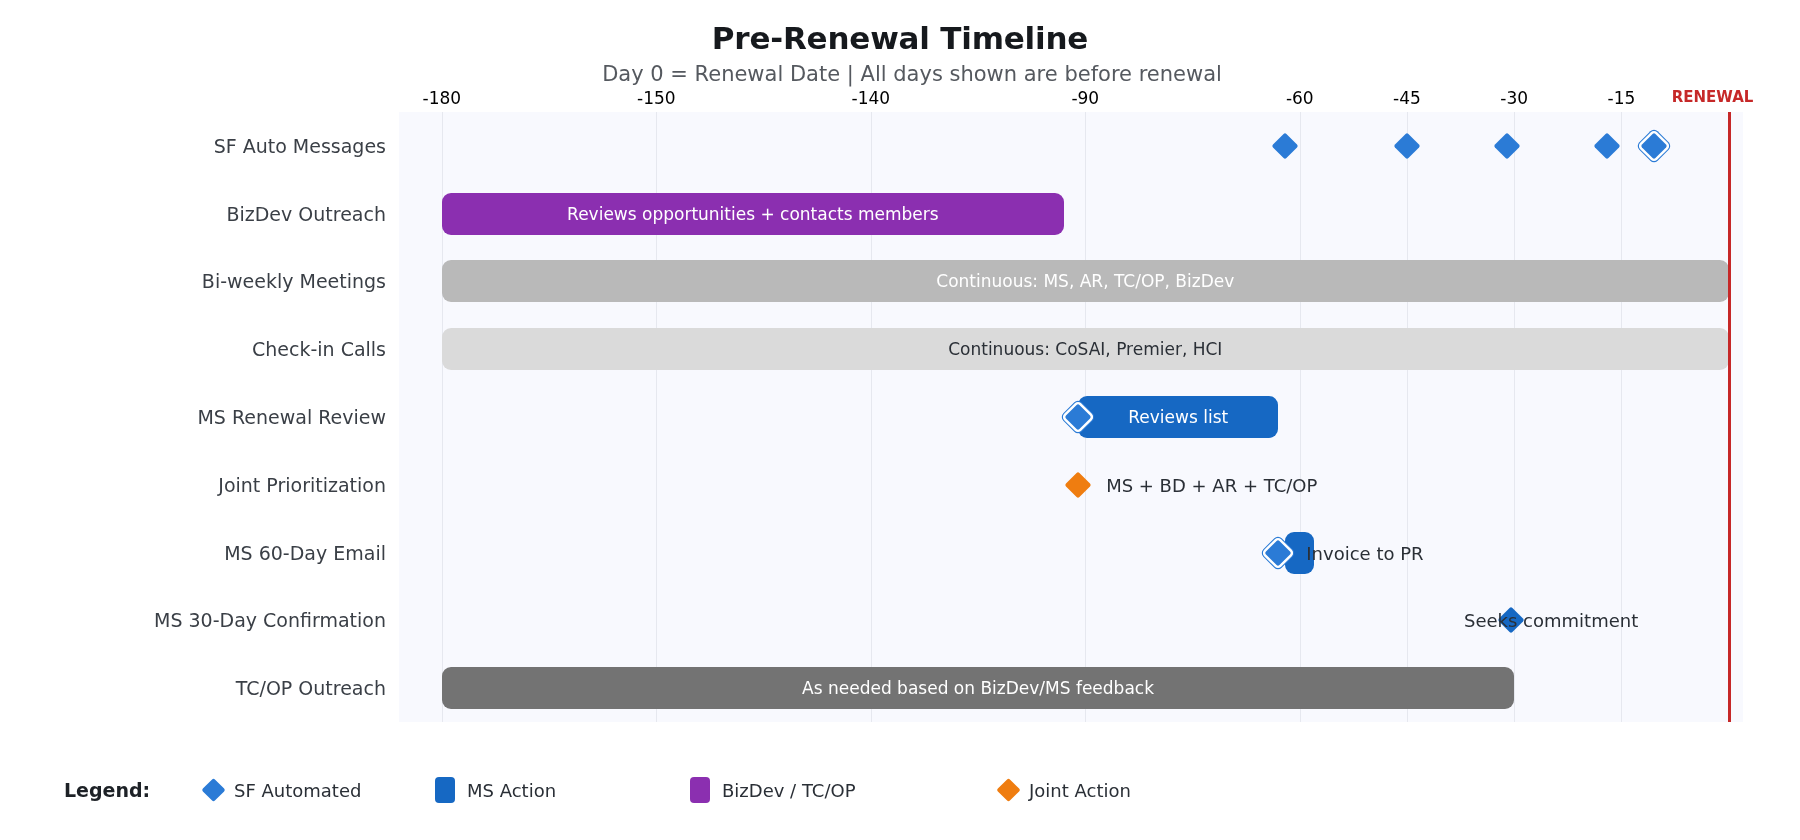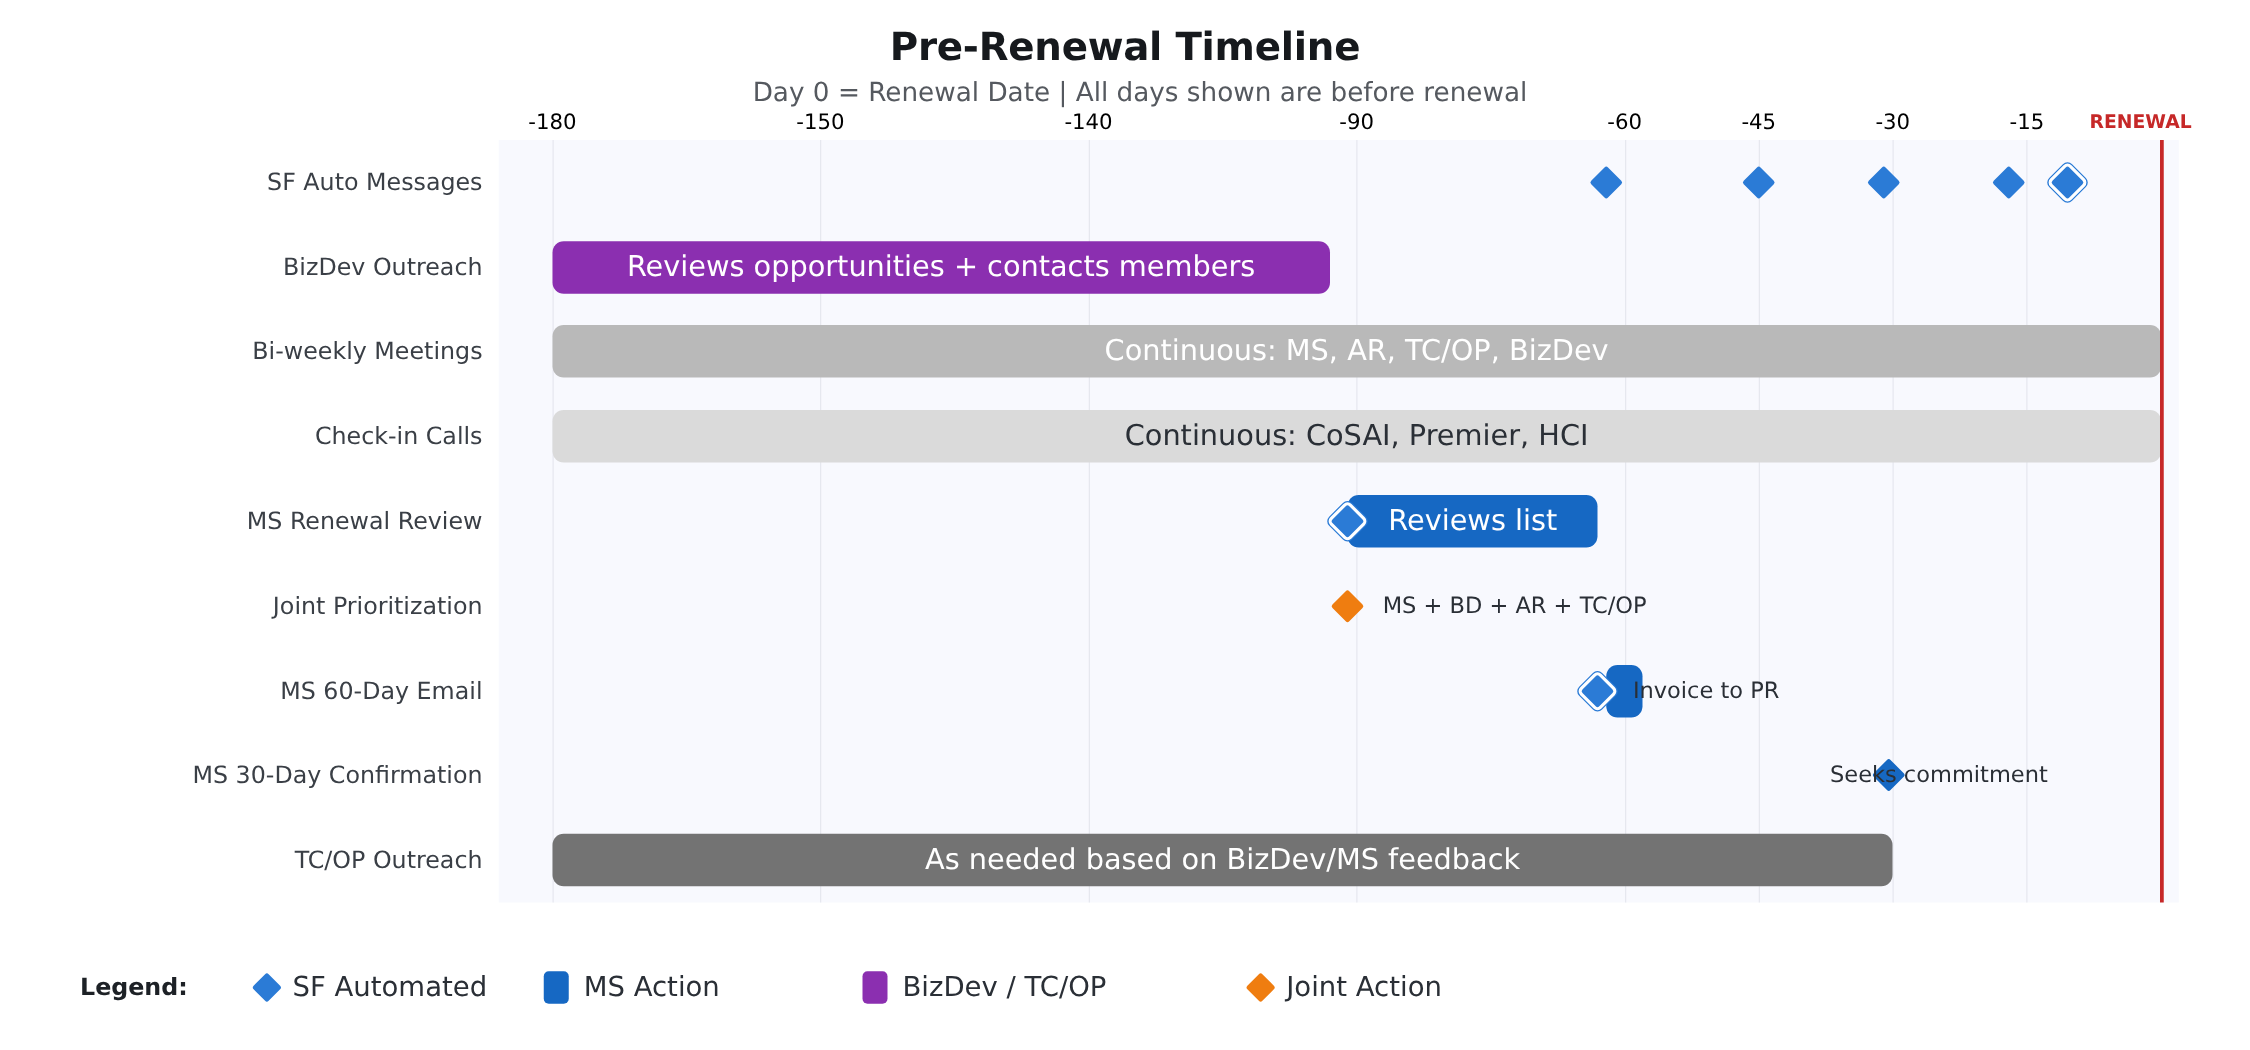--- a/index.html
+++ b/index.html
@@ -80,21 +80,21 @@
   .bar {
     position: absolute;
     border-radius: 9px;
     box-sizing: border-box;
     display: flex;
     align-items: center;
     justify-content: center;
     overflow: visible;
   }
   .bar-label {
-    font-size: 23px;
+    font-size: 17px;
     color: #ffffff;
     white-space: nowrap;
     pointer-events: none;
   }
   .bar-label.dark { color: #2a2f36; }
 
   
   .diamond {
     position: absolute;
     width: 19px;
@@ -164,21 +164,21 @@
     border-radius: 2px;
     flex: none;
   }
   .legend-swatch-rect {
     width: 20px;
     height: 26px;
     border-radius: 4px;
     flex: none;
   }
   .legend-text {
-    font-size: 22px;
+    font-size: 18px;
     color: #2a2f36;
   }
 </style>
 </head>
 <body>
 
 <div id="chart-title">Pre-Renewal Timeline</div>
 
 <div id="chart-subtitle">Day 0 = Renewal Date | All days shown are before renewal</div>
 

